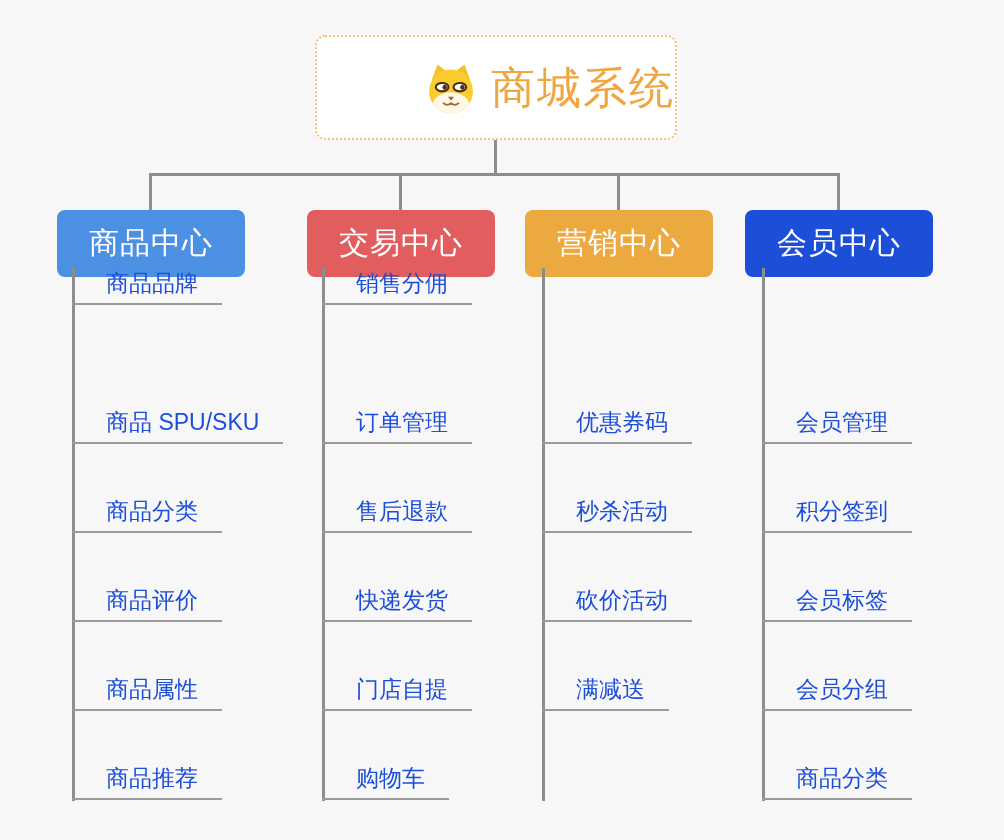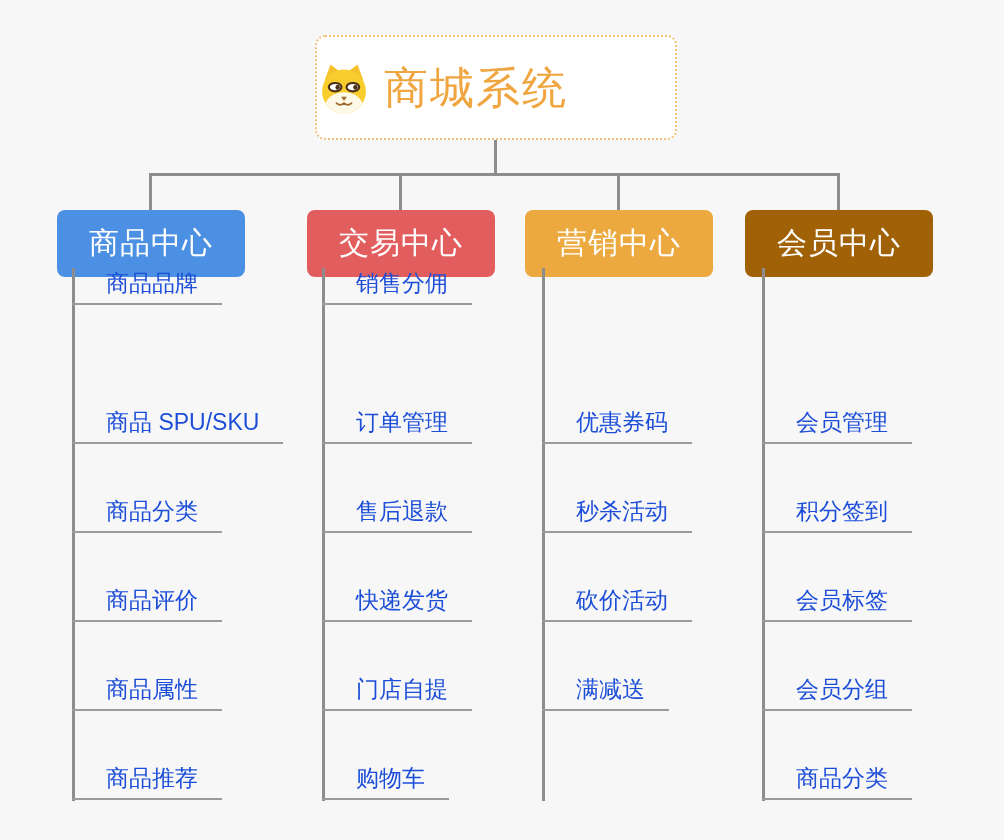--- a/index.html
+++ b/index.html
@@ -2,21 +2,21 @@
 <html><head>
 <meta charset="utf-8">
 <style>
   html,body{margin:0;padding:0;}
   body{font-family:"Liberation Sans","DejaVu Sans",sans-serif;}
   .canvas{position:relative;width:1004px;height:840px;overflow:hidden;background:#F7F7F8;}
 
   
   .root-node{position:absolute;left:315px;top:35px;width:362px;height:105px;
     background:#FFFFFF;border:2px dotted #F2C079;border-radius:10px;
-    box-sizing:border-box;display:flex;align-items:center;justify-content:flex-start;gap:13px;}
+    box-sizing:border-box;display:flex;align-items:center;justify-content:flex-end;gap:13px;}
   .root-title{font-size:44px;letter-spacing:2px;line-height:1;font-weight:500;}
 
   
   .conn{position:absolute;background:var(--line,#8D8D8D);}
   .stem{left:494px;top:140px;width:3px;height:34px;}
   .hbar{left:149px;top:173px;width:691px;height:3px;}
   .drop{top:175px;width:3px;height:35px;}
   .drop-0{left:149px}.drop-1{left:399px}.drop-2{left:617px}.drop-3{left:837px}
 
   
@@ -70,21 +70,21 @@
   <div class="conn stem"></div>
   <div class="conn hbar"></div>
   <div class="conn drop drop-0"></div>
   <div class="conn drop drop-1"></div>
   <div class="conn drop drop-2"></div>
   <div class="conn drop drop-3"></div>
 
   <div class="branch-header bh-0" style="background: rgb(75, 144, 226);">商品中心</div>
   <div class="branch-header bh-1" style="background: rgb(226, 93, 93);">交易中心</div>
   <div class="branch-header bh-2" style="background: rgb(236, 169, 63);">营销中心</div>
-  <div class="branch-header bh-3" style="background: #a16207;">会员中心</div>
+  <div class="branch-header bh-3" style="background: #1d4ed8;">会员中心</div>
 
   <div class="branch-col col-0">
     <div class="trunk"></div>
     <div class="item">商品 SPU/SKU</div>
     <div class="item">商品分类</div>
     <div class="item">商品评价</div>
     <div class="item">商品属性</div>
     <div class="item">商品推荐</div>
     <div class="item">商品品牌</div>
   </div>

